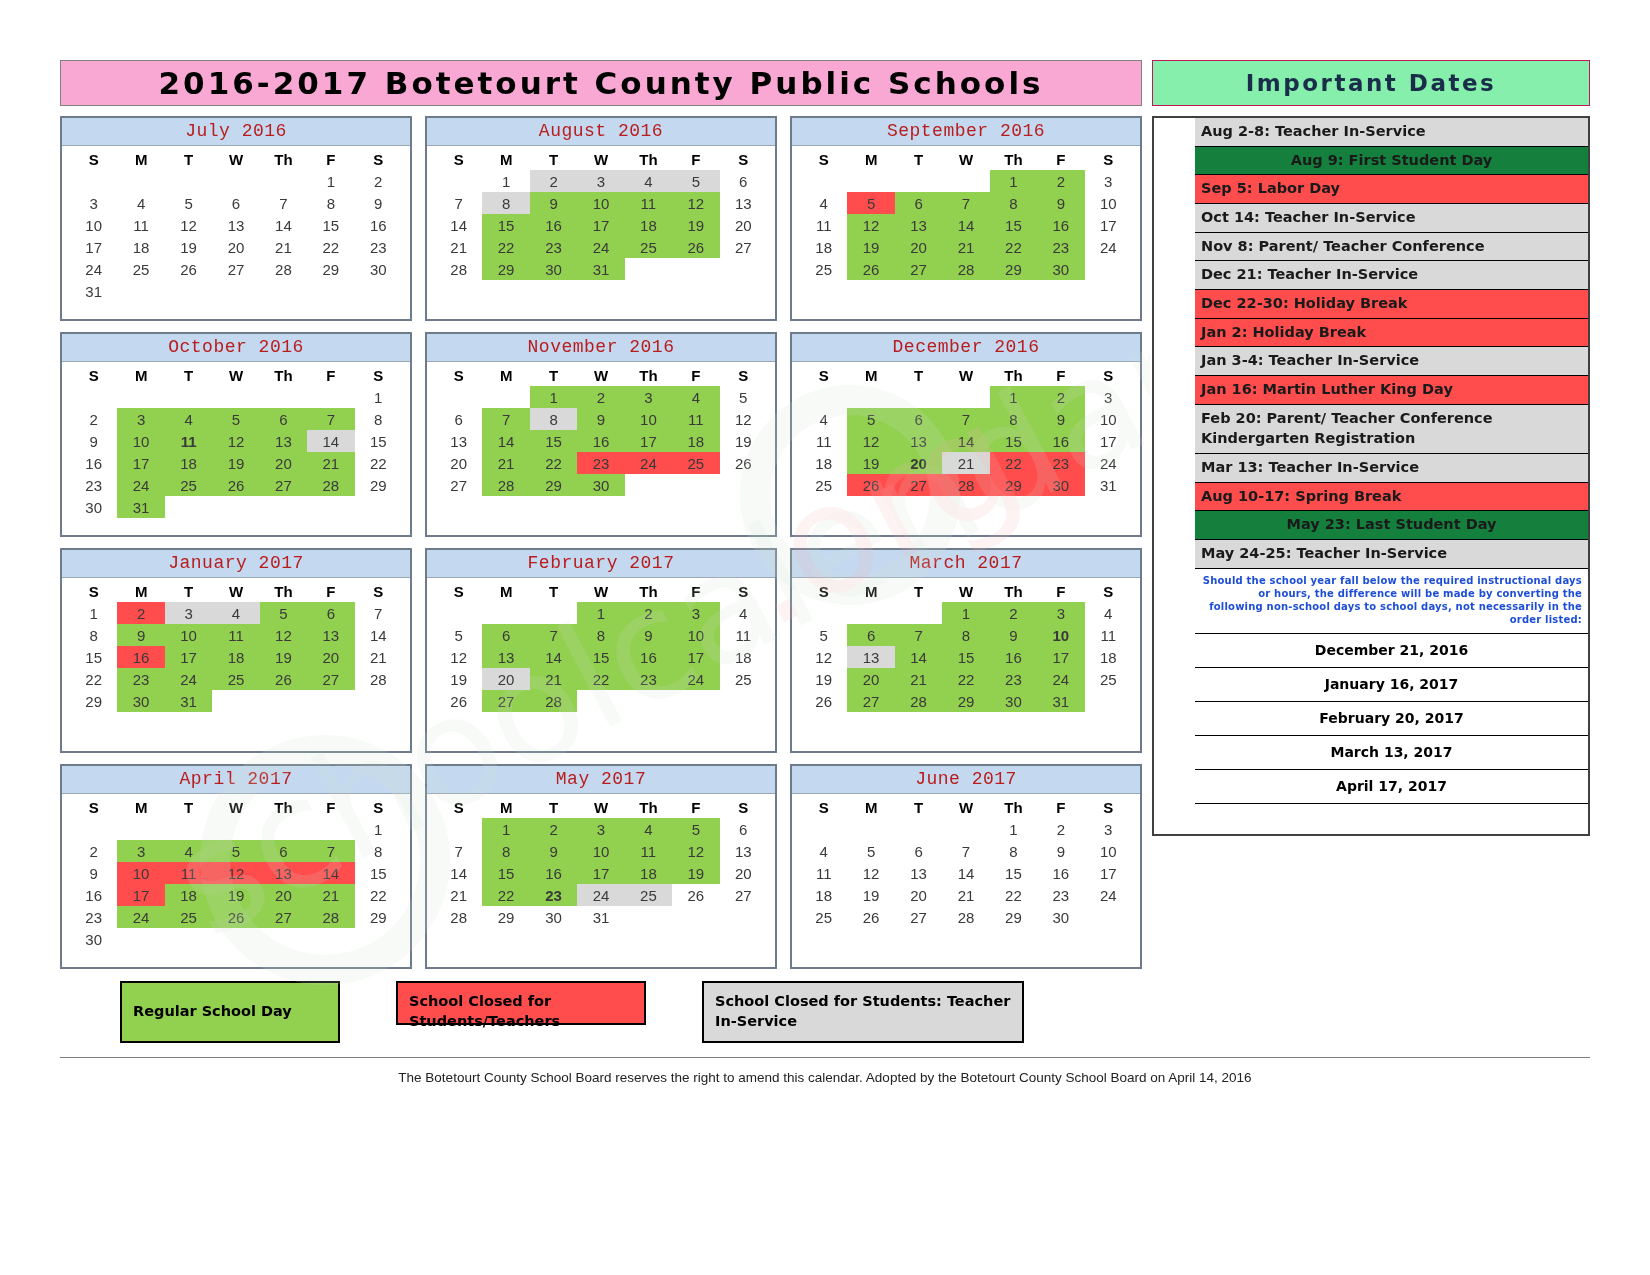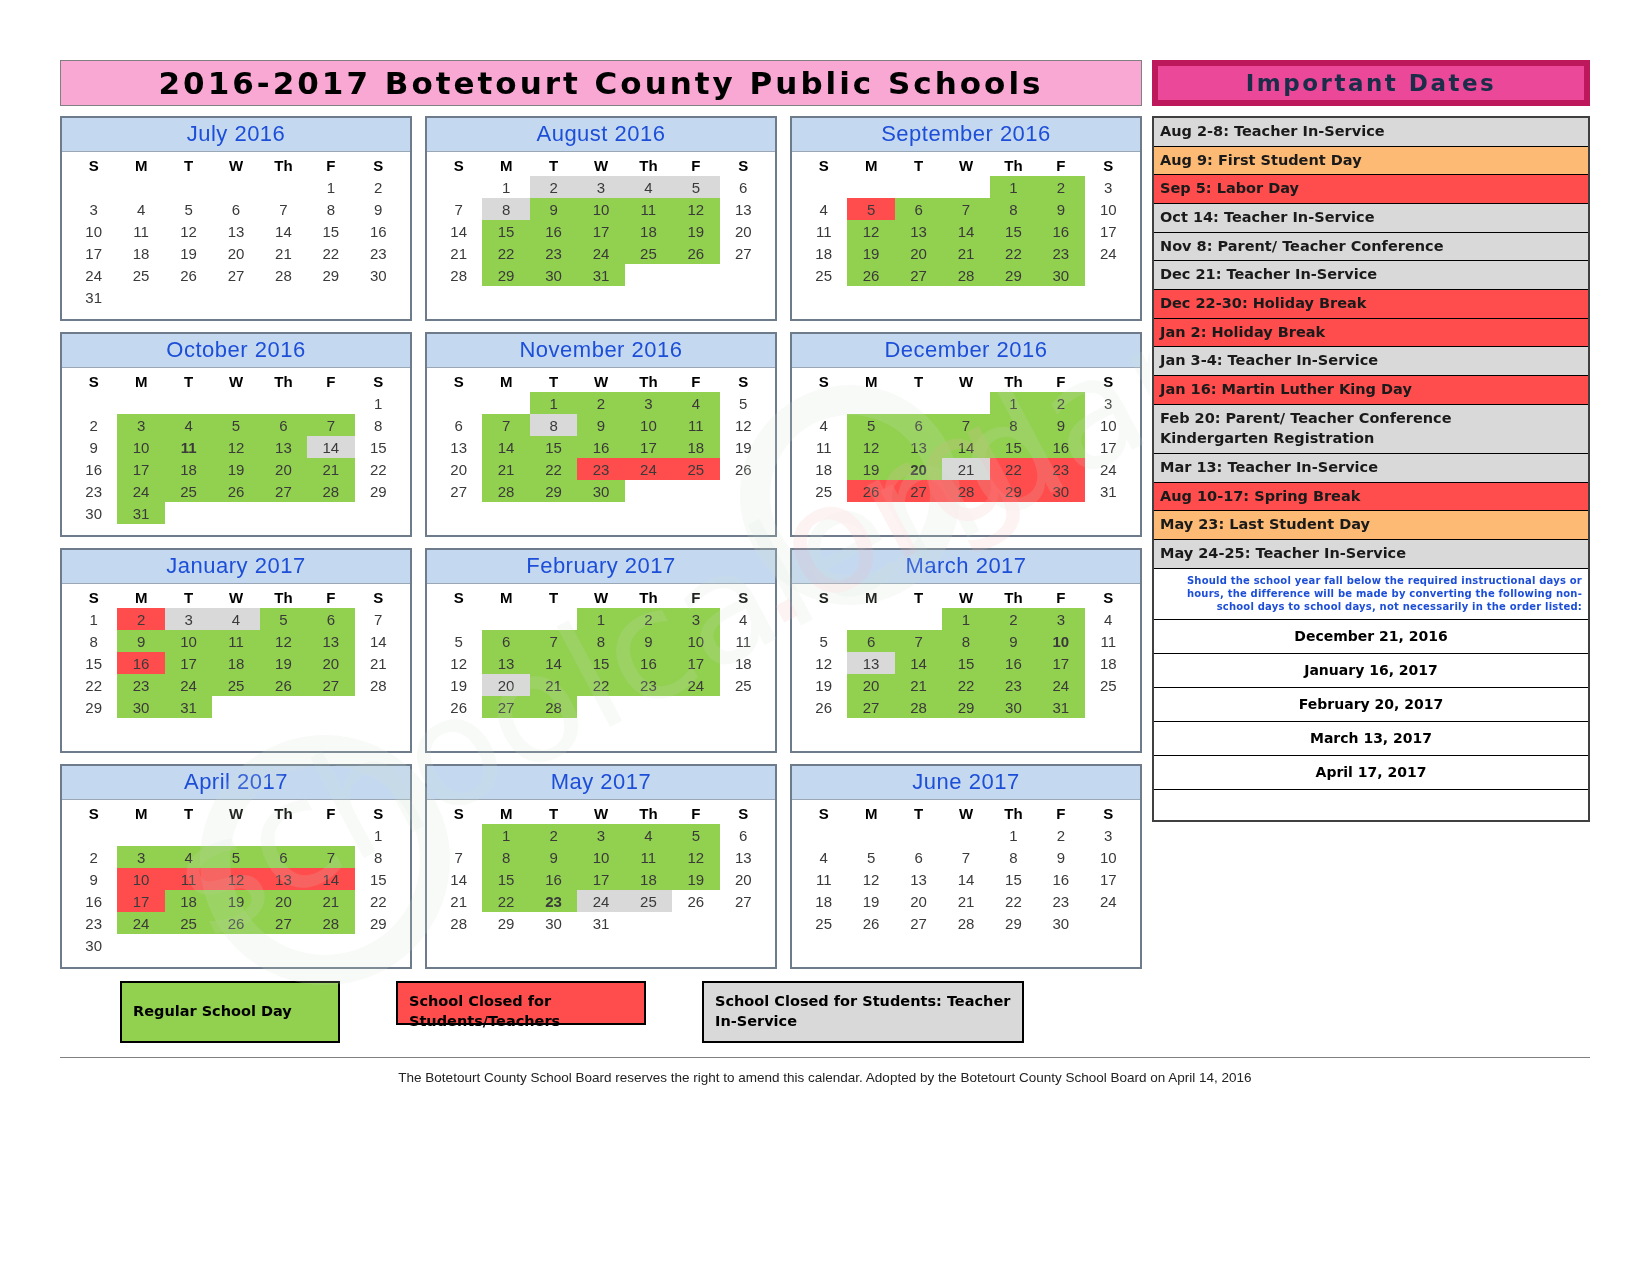--- a/index.html
+++ b/index.html
@@ -18,22 +18,22 @@
     background: #f9a8d4;
     border: 1px solid #808080;
     display: flex; align-items: center; justify-content: center;
   }
   .title-bar .title-text {
     font-size: 31px; font-weight: bold; letter-spacing: 3px; color: #000;
     font-family: "DejaVu Sans", sans-serif;
   }
   .imp-bar {
     flex: 1;
-    background: #ec4899;
-    border: 6px solid #be185d;
+    background: #86efac;
+    border: 1px solid #be185d;
     display: flex; align-items: center; justify-content: center;
   }
   .imp-bar .imp-text {
     font-size: 23px; font-weight: bold; letter-spacing: 2.5px; color: #1a2e4a;
     font-family: "DejaVu Sans", sans-serif;
   }
 
   
   .body-row { display: flex; gap: 10px; margin-top: 10px; }
   .cal-area { flex: 0 0 1082px; }
@@ -44,55 +44,55 @@
   .month {
     border: 2px solid #6e7b8b;
     background: #fff;
     height: 205px;
     display: flex; flex-direction: column;
   }
   .month-title {
     background: #c4d9f0;
     border-bottom: 1px solid #9aa7b5;
     text-align: center;
-    font-size: 22px;
-    color: #1d4ed8;
+    font-size: 18px;
+    color: #b91c1c;
     padding: 3px 0 4px 0;
-    font-family: Liberation Sans, sans-serif;
+    font-family: Liberation Mono, monospace;
     letter-spacing: 0.5px;
   }
   .month-body { flex: 1; padding: 4px 8px 2px 8px; }
   table.cal { width: 100%; border-collapse: collapse; table-layout: fixed; }
   table.cal th {
     font-size: 15px; font-weight: bold; color: #000;
     padding: 1px 0 2px 0; text-align: center;
     font-family: "Liberation Sans", sans-serif;
   }
   table.cal td {
     font-size: 15px; color: #3a3a3a; text-align: center;
     height: 22px; padding: 0;
     font-family: "Liberation Sans", sans-serif;
   }
   td.green { background: #92d050; }
   td.red   { background: #ff4d4d; }
   td.gray  { background: #d9d9d9; }
   td.bold  { font-weight: bold; color: #1a1a1a; }
 
   
-  .side-box { border: 2px solid #404040; background: #fff; }
+  .side-box { border: 2px solid #404040; background: #fff; padding-left: 41px; }
   .ev {
     border-bottom: 1px solid #000;
     font-size: 14.5px; font-weight: bold;
     padding: 5px 6px 6px 6px;
     color: #1a1a1a;
     font-family: "DejaVu Sans", sans-serif;
     line-height: 1.15;
   }
   .ev.gray  { background: #d9d9d9; }
-  .ev.green { background: #fdba74; }
+  .ev.green { background: #15803d; text-align: center; }
   .ev.red   { background: #ff4d4d; }
   .ev .line2 { display: block; text-align: left; margin-top: 4px; }
 
   .note {
     font-size: 10px; font-weight: bold; color: #1d4ed8;
     padding: 5px 6px 6px 7px; line-height: 1.32;
     letter-spacing: 0.2px;
     border-bottom: 1px solid #000;
     font-family: "DejaVu Sans", sans-serif;
     text-align: right;

